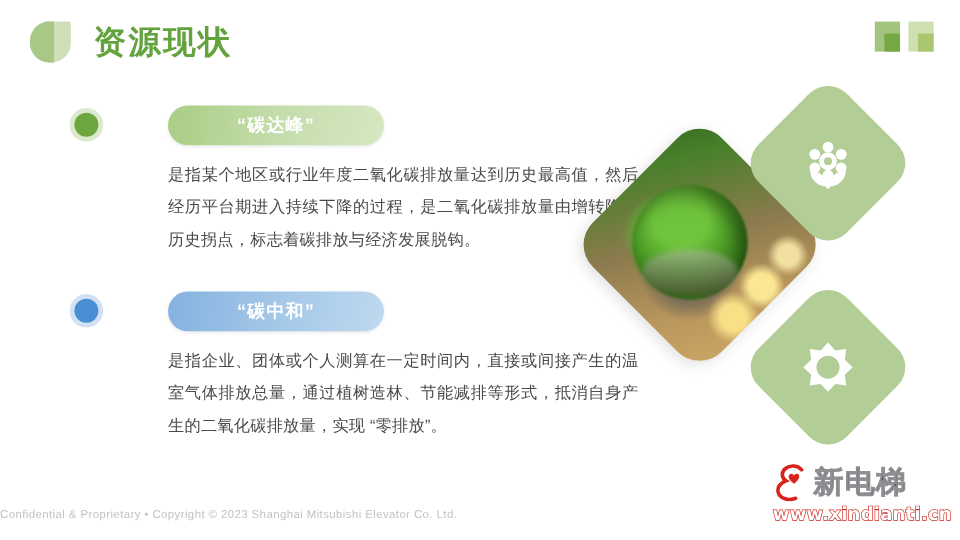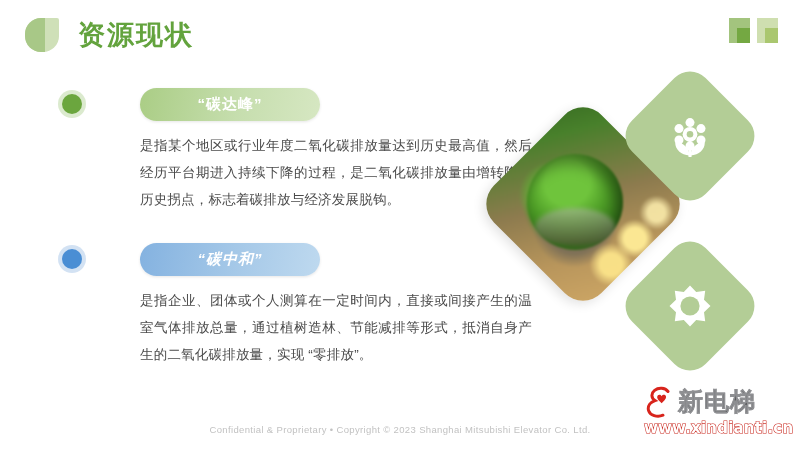--- a/index.html
+++ b/index.html
@@ -115,21 +115,20 @@
     justify-content: center;
     color: #ffffff;
     font-size: 15px;
     font-weight: 700;
     letter-spacing: 1px;
     background: linear-gradient(100deg, #aacd85 0%, #c6deae 55%, #d6e7c2 100%);
     box-shadow: 0 1px 3px rgba(0,0,0,0.10);
   }
   .pill.blue {
     background: linear-gradient(100deg, #84b2e0 0%, #a6c9e8 55%, #bed9ef 100%);
-    font-style: italic;
   }
 
   .para {
     position: absolute;
     left: 112px;
     top: 44px;
     width: 392px;
     font-size: 13.5px;
     line-height: 27px;
     color: #4a4a4a;
@@ -205,21 +204,21 @@
   }
   .diamond-flower { left: 638px; top: 84px; }
   .diamond-sun    { left: 638px; top: 254px; }
 
   
   .footer-text {
     position: absolute;
     left: 0;
     top: 424px;
     width: 800px;
-    text-align: center;
+    text-align: left;
     font-size: 9.5px;
     color: #c2c2c2;
     letter-spacing: 0.35px;
   }
 
   .logo {
     position: absolute;
     right: 8px;
     bottom: 8px;
     width: 148px;

